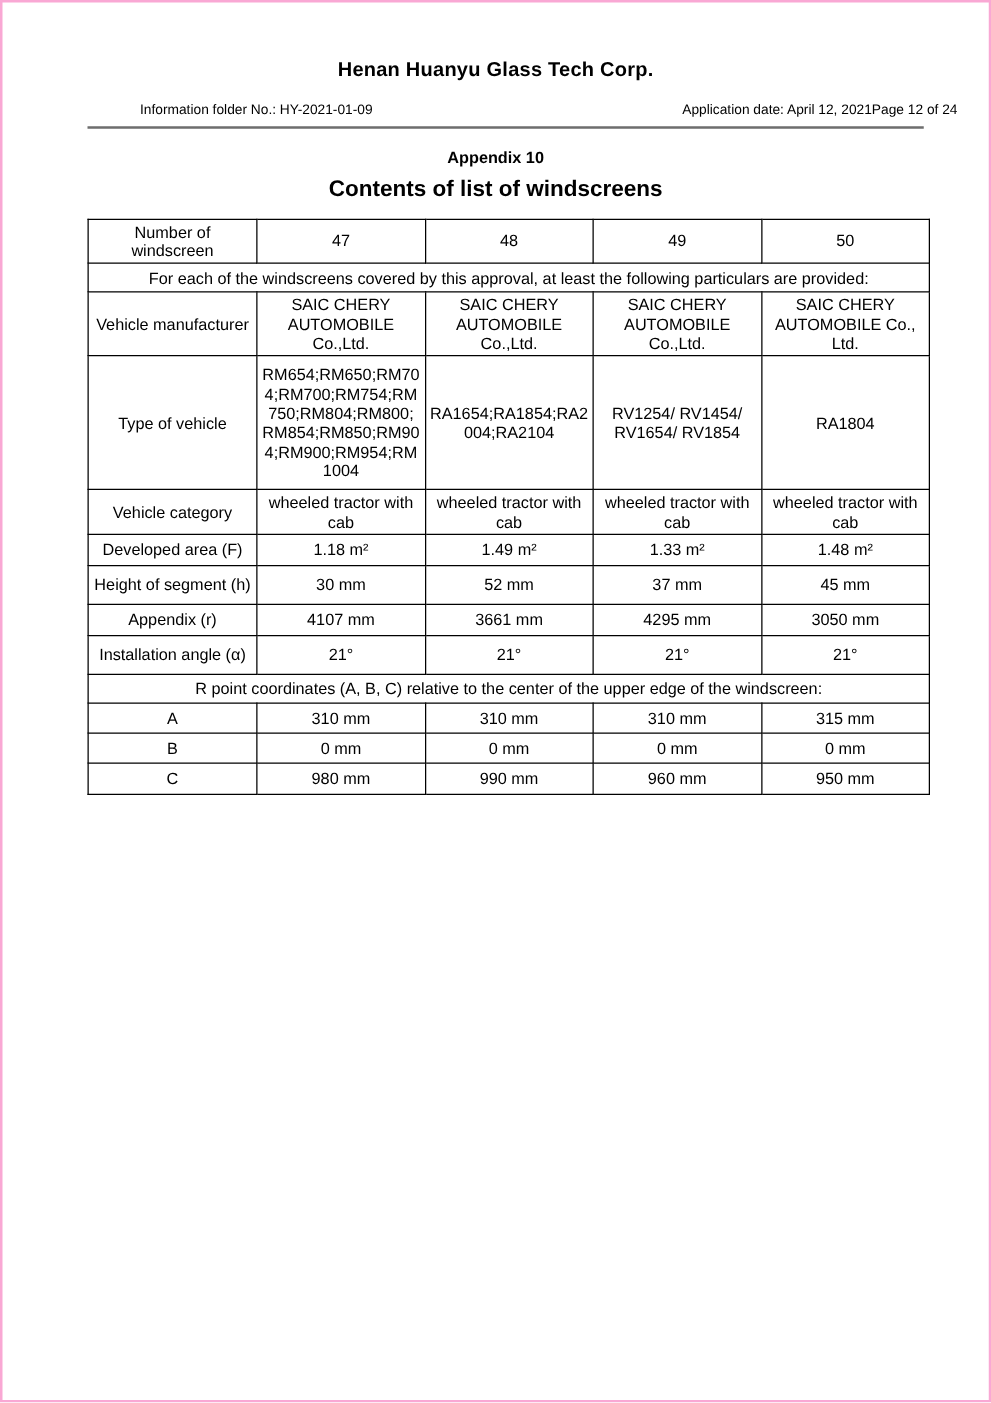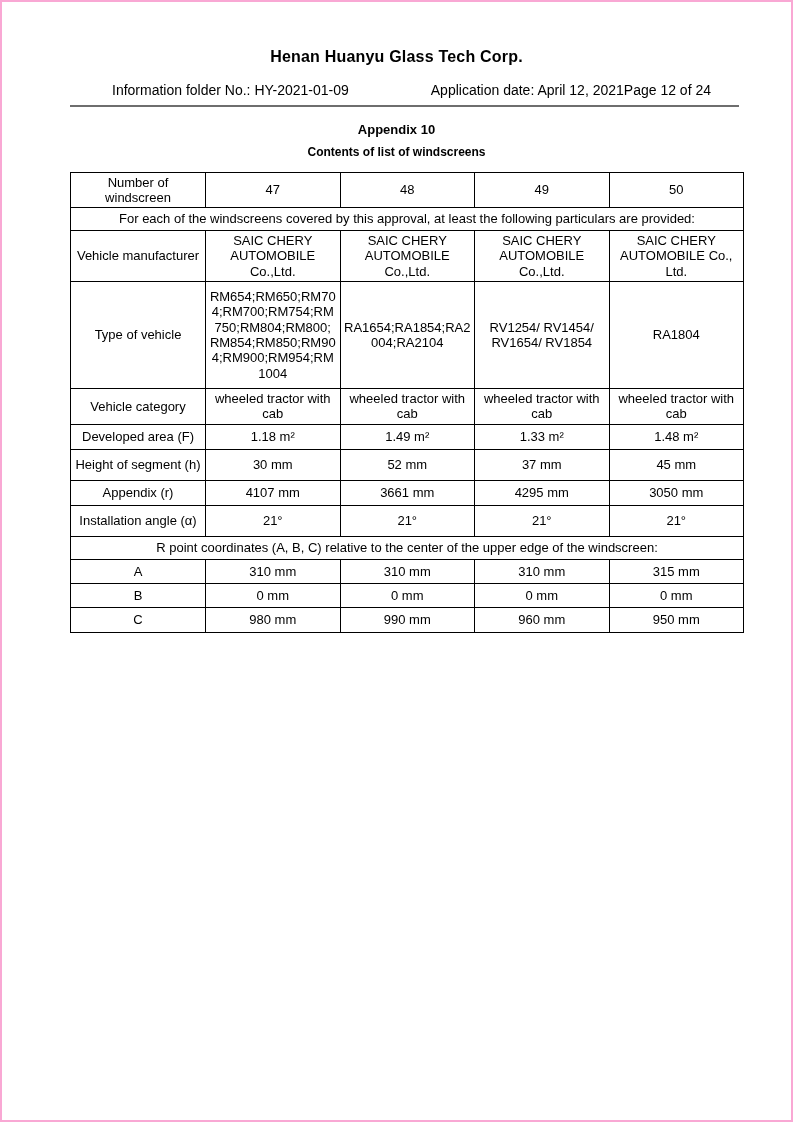--- a/index.html
+++ b/index.html
@@ -19,25 +19,25 @@
     overflow: hidden;
   }
   .doc-title {
     margin-top: 46px;
     text-align: center;
     font-size: 16px;
     font-weight: bold;
     letter-spacing: 0.2px;
   }
   .meta-row {
-    margin: 16px 80px 0 110px;
+    margin: 16px 25px 0 110px;
     display: flex;
     justify-content: space-between;
     align-items: flex-start;
-    font-size: 14px;
+    font-size: 11px;
     text-align: right;
   }
   .meta-right {
     display: flex;
     align-items: flex-end;
     line-height: 1.25;
   }
   .header-rule {
     border: none;
     border-top: 2px solid #6e6e6e;
@@ -45,21 +45,21 @@
   }
   .appendix-title {
     margin-top: 15px;
     text-align: center;
     font-size: 13px;
     font-weight: bold;
   }
   .doc-subtitle {
     margin-top: 8px;
     text-align: center;
-    font-size: 12px;
+    font-size: 18px;
     font-weight: bold;
   }
   table.ws-table {
     margin: 13px 52px 0 68px;
     width: 673px;
     border-collapse: collapse;
     table-layout: fixed;
     font-size: 13px;
   }
   table.ws-table td {

